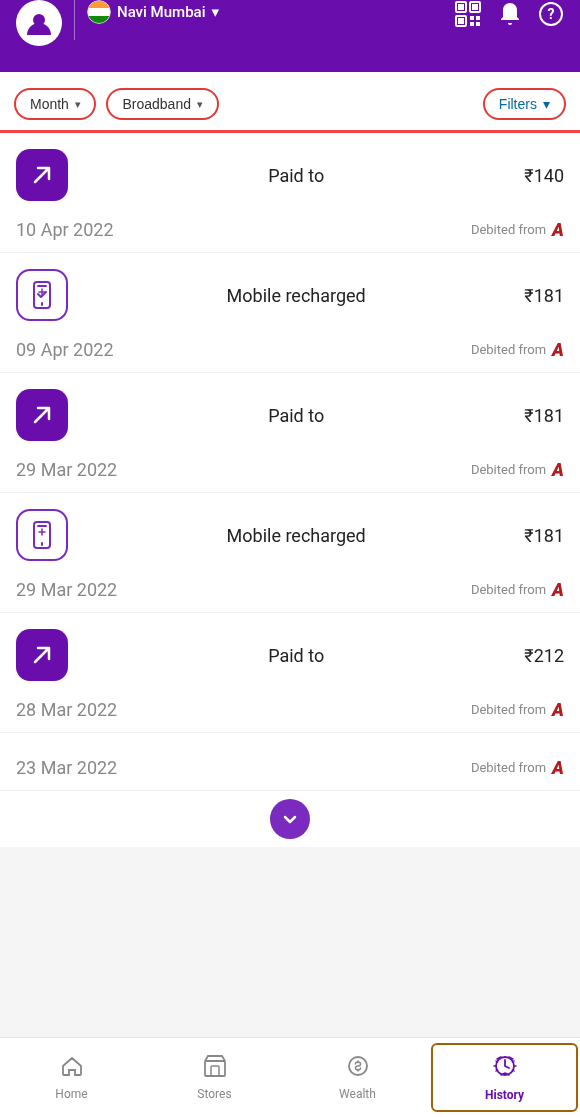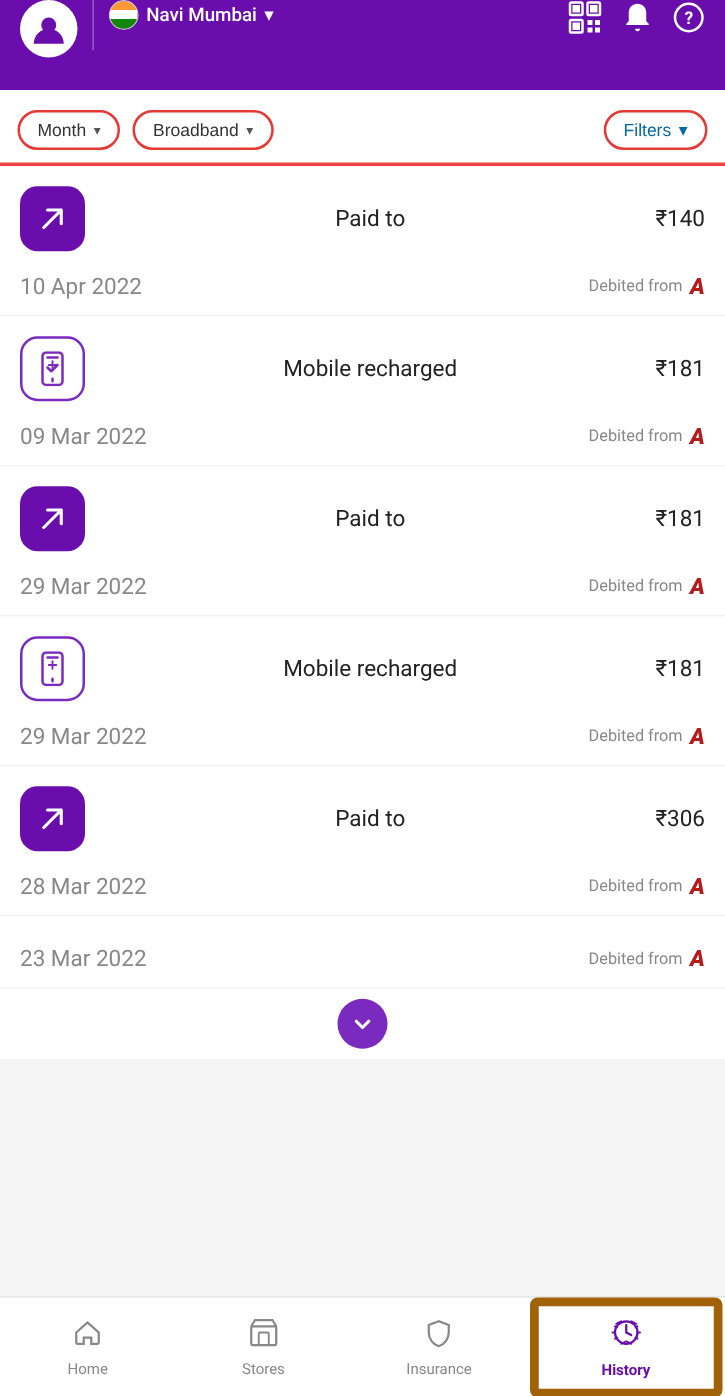--- a/index.html
+++ b/index.html
@@ -222,21 +222,21 @@
       padding: 8px 0;
     }
     .nav-label {
       font-size: 12px;
       color: #888;
     }
     .nav-icon { font-size: 22px; color: #888; }
 
     
     .nav-item.history-active {
-      border: 7px solid #a16207;
+      border: 2px solid #a16207;
       border-radius: 6px;
       margin: 4px 2px;
     }
 
     
     .axis-a {
       color: #b71c1c;
       font-weight: 900;
       font-size: 18px;
       font-style: italic;
@@ -341,21 +341,21 @@
             <path d="M9 5h8M13 22v2" stroke="#7b2abf" stroke-width="2" stroke-linecap="round"></path>
             <path d="M9 13l3 3 5-5" stroke="#7b2abf" stroke-width="2" stroke-linecap="round" stroke-linejoin="round"></path>
             <path d="M13 8v6" stroke="#7b2abf" stroke-width="1.5" stroke-linecap="round"></path>
             <path d="M10 11h6" stroke="#7b2abf" stroke-width="1.5" stroke-linecap="round"></path>
           </svg>
         </div>
         <span class="txn-name">Mobile recharged</span>
         <span class="txn-amount">₹181</span>
       </div>
       <div class="txn-bottom">
-        <span class="txn-date">09 Mar 2022</span>
+        <span class="txn-date">09 Apr 2022</span>
         <div class="txn-debit">
           <span>Debited from</span>
           <span class="axis-a">A</span>
         </div>
       </div>
     </div>
 
     <div class="txn-item">
       <div class="txn-top">
         <div class="txn-icon">
@@ -398,21 +398,21 @@
     </div>
 
     <div class="txn-item">
       <div class="txn-top">
         <div class="txn-icon">
           <svg width="28" height="28" viewBox="0 0 28 28" fill="none">
             <path d="M7 21L21 7M21 7H10M21 7V18" stroke="white" stroke-width="2.5" stroke-linecap="round" stroke-linejoin="round"></path>
           </svg>
         </div>
         <span class="txn-name">Paid to</span>
-        <span class="txn-amount">₹306</span>
+        <span class="txn-amount">₹212</span>
       </div>
       <div class="txn-bottom">
         <span class="txn-date">28 Mar 2022</span>
         <div class="txn-debit">
           <span>Debited from</span>
           <span class="axis-a">A</span>
         </div>
       </div>
     </div>
 
@@ -452,29 +452,30 @@
     <span class="nav-icon">
       <svg width="24" height="24" viewBox="0 0 24 24" fill="none">
         <rect x="2" y="7" width="20" height="15" rx="1" stroke="#888" stroke-width="1.8" fill="none"></rect>
         <path d="M2 7l3-5h14l3 5" stroke="#888" stroke-width="1.8" fill="none"></path>
         <rect x="8" y="12" width="8" height="10" rx="1" stroke="#888" stroke-width="1.5" fill="none"></rect>
       </svg>
     </span>
     <span class="nav-label">Stores</span>
   </div>
 
+
   <div class="nav-item">
     <span class="nav-icon">
       <svg width="24" height="24" viewBox="0 0 24 24" fill="none">
-        <path d="M12 3L4 6v6c0 5 3.5 9.7 8 11 4.5-1.3 8-6 8-11V6L12 3z" stroke="#888" stroke-width="1.8" fill="none"></path>
-      </svg>
-    </span>
-    <span class="nav-label">Insurance</span>
-  </div>
-
+        <circle cx="12" cy="12" r="9" stroke="#888" stroke-width="1.8" fill="none"></circle>
+        <path d="M12 7v1.5M12 15.5V17M9.5 10a2.5 2 0 015 0c0 1.5-1 2-2.5 2s-2.5.5-2.5 2a2.5 2 0 005 0" stroke="#888" stroke-width="1.5" stroke-linecap="round"></path>
+      </svg>
+    </span>
+    <span class="nav-label">Wealth</span>
+  </div>
 
   <div class="nav-item history-active" style="position:relative;">
     <span class="nav-icon">
       <svg width="26" height="26" viewBox="0 0 26 26" fill="none">
         <circle cx="13" cy="13" r="9" stroke="#6a0dad" stroke-width="1.8" fill="none"></circle>
         <path d="M13 7v6l4 2" stroke="#6a0dad" stroke-width="1.8" stroke-linecap="round"></path>
         <path d="M9 4l-4 2M17 4l4 2" stroke="#6a0dad" stroke-width="1.5" stroke-linecap="round"></path>
         <path d="M4 13h-2M24 13h-2" stroke="#6a0dad" stroke-width="1.5" stroke-linecap="round"></path>
         <path d="M4 8l1.5 1M22 8l-1.5 1" stroke="#6a0dad" stroke-width="1.5" stroke-linecap="round"></path>
         <path d="M4 18l1.5-1M22 18l-1.5-1" stroke="#6a0dad" stroke-width="1.5" stroke-linecap="round"></path>

